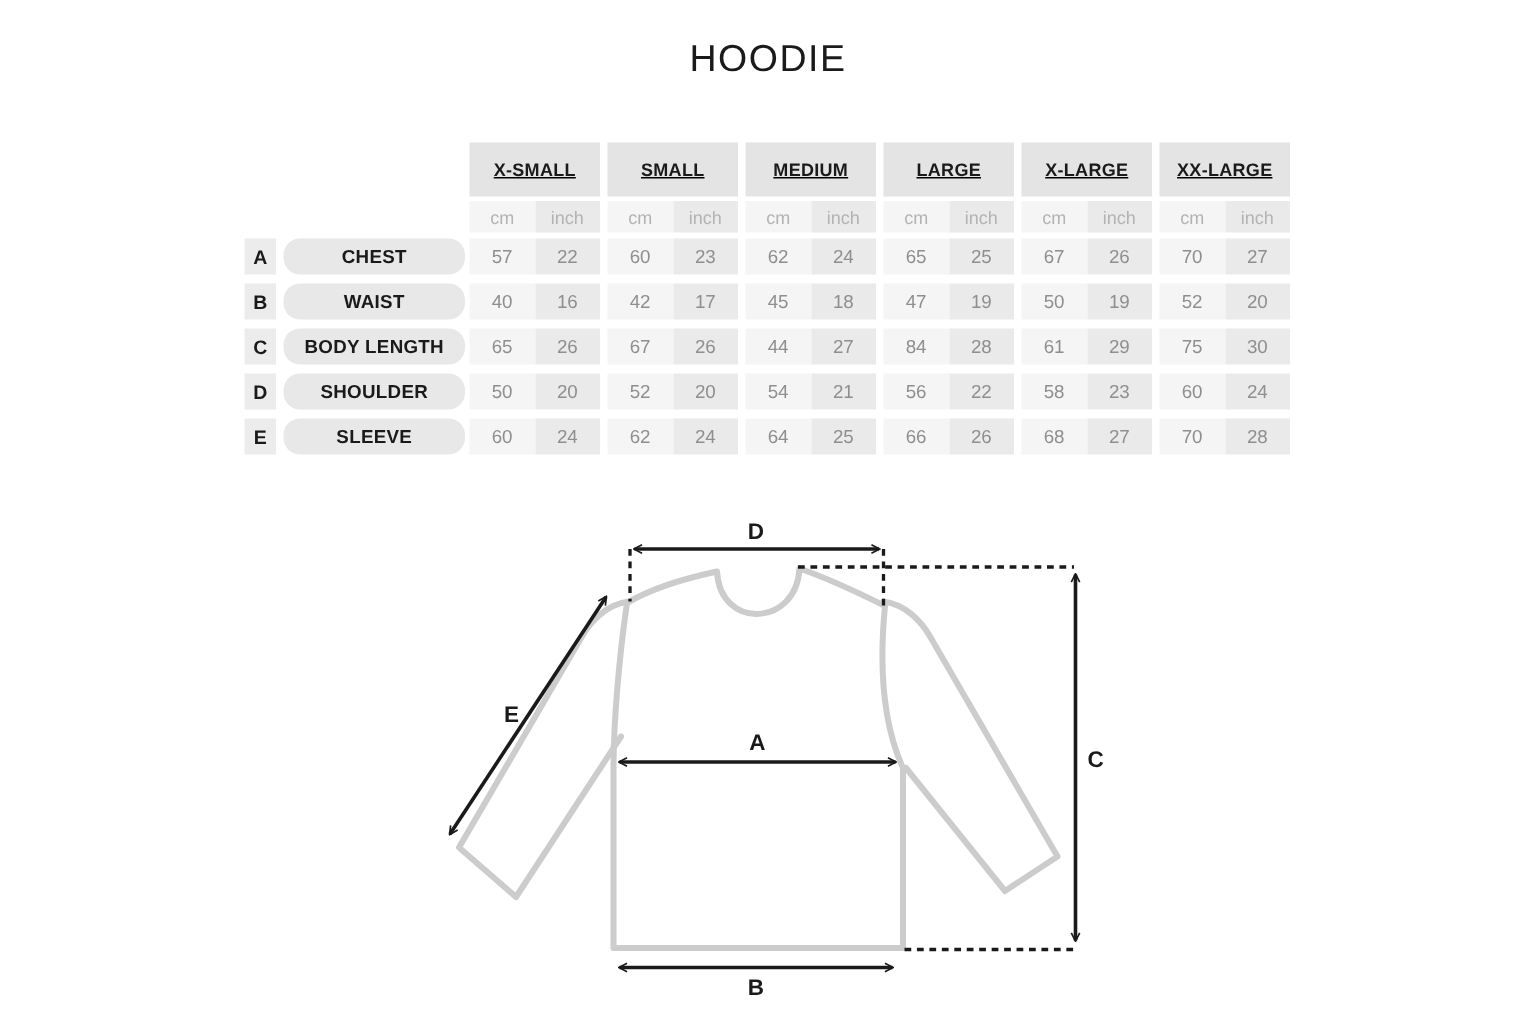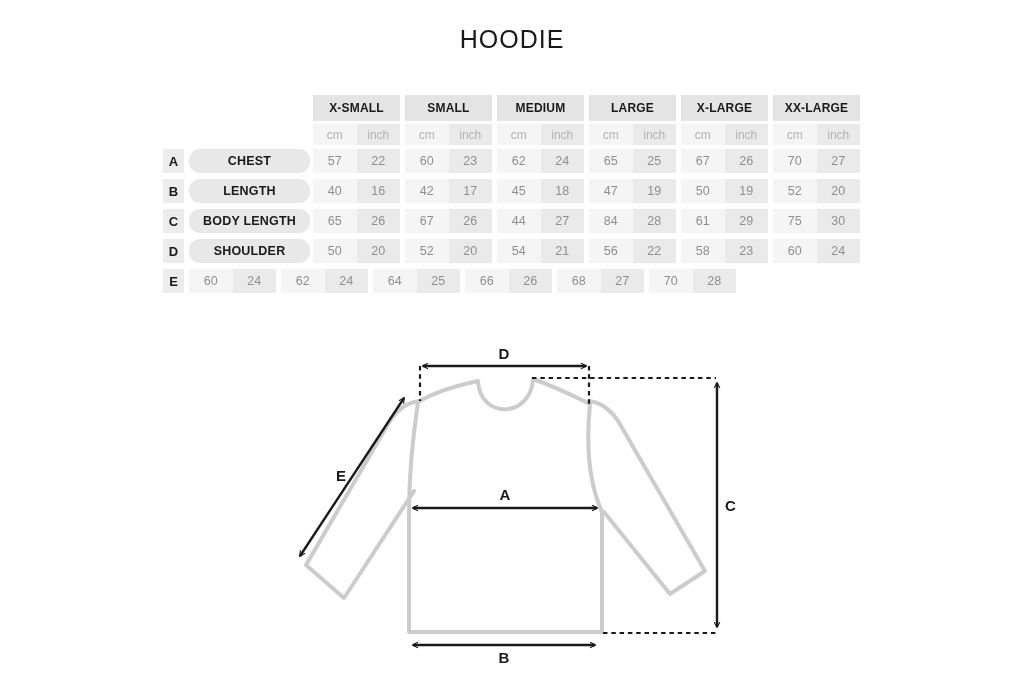--- a/index.html
+++ b/index.html
@@ -9,21 +9,21 @@
   }
   .page-title{
     position:absolute;top:25px;left:0;width:1024px;margin:0;
     text-align:center;font-size:25px;font-weight:400;letter-spacing:1px;
     color:var(--heading-text,#111);
   }
 
   
   .chart{position:absolute;left:163px;top:95px;}
   .t-row{display:flex;}
-  .r-sizes{height:26px;}
+  .r-sizes{height:36px;text-decoration:underline;}
   .r-units{height:21px;margin-top:3px;}
   .r-data{height:24px;margin-top:6px;}
   .r-units + .r-data{margin-top:4px;}
   .cell{
     display:flex;align-items:center;justify-content:center;
     box-sizing:border-box;height:100%;
   }
   .spacer{width:150px;height:100%;}
   .size-h{
     width:87px;margin-right:5px;background:var(--size-header-bg,#e4e4e4);
@@ -121,21 +121,21 @@
         <div class="cell half cm v">67</div>
         <div class="cell half inch v">26</div>
       </div>
       <div class="group">
         <div class="cell half cm v">70</div>
         <div class="cell half inch v">27</div>
       </div>
     </div>
     <div class="t-row r-data">
       <div class="cell letter">B</div>
-      <div class="cell label">LENGTH</div>
+      <div class="cell label">WAIST</div>
       <div class="group">
         <div class="cell half cm v">40</div>
         <div class="cell half inch v">16</div>
       </div>
       <div class="group">
         <div class="cell half cm v">42</div>
         <div class="cell half inch v">17</div>
       </div>
       <div class="group">
         <div class="cell half cm v">45</div>
@@ -205,20 +205,21 @@
         <div class="cell half cm v">58</div>
         <div class="cell half inch v">23</div>
       </div>
       <div class="group">
         <div class="cell half cm v">60</div>
         <div class="cell half inch v">24</div>
       </div>
     </div>
     <div class="t-row r-data">
       <div class="cell letter">E</div>
+      <div class="cell label">SLEEVE</div>
       <div class="group">
         <div class="cell half cm v">60</div>
         <div class="cell half inch v">24</div>
       </div>
       <div class="group">
         <div class="cell half cm v">62</div>
         <div class="cell half inch v">24</div>
       </div>
       <div class="group">
         <div class="cell half cm v">64</div>

